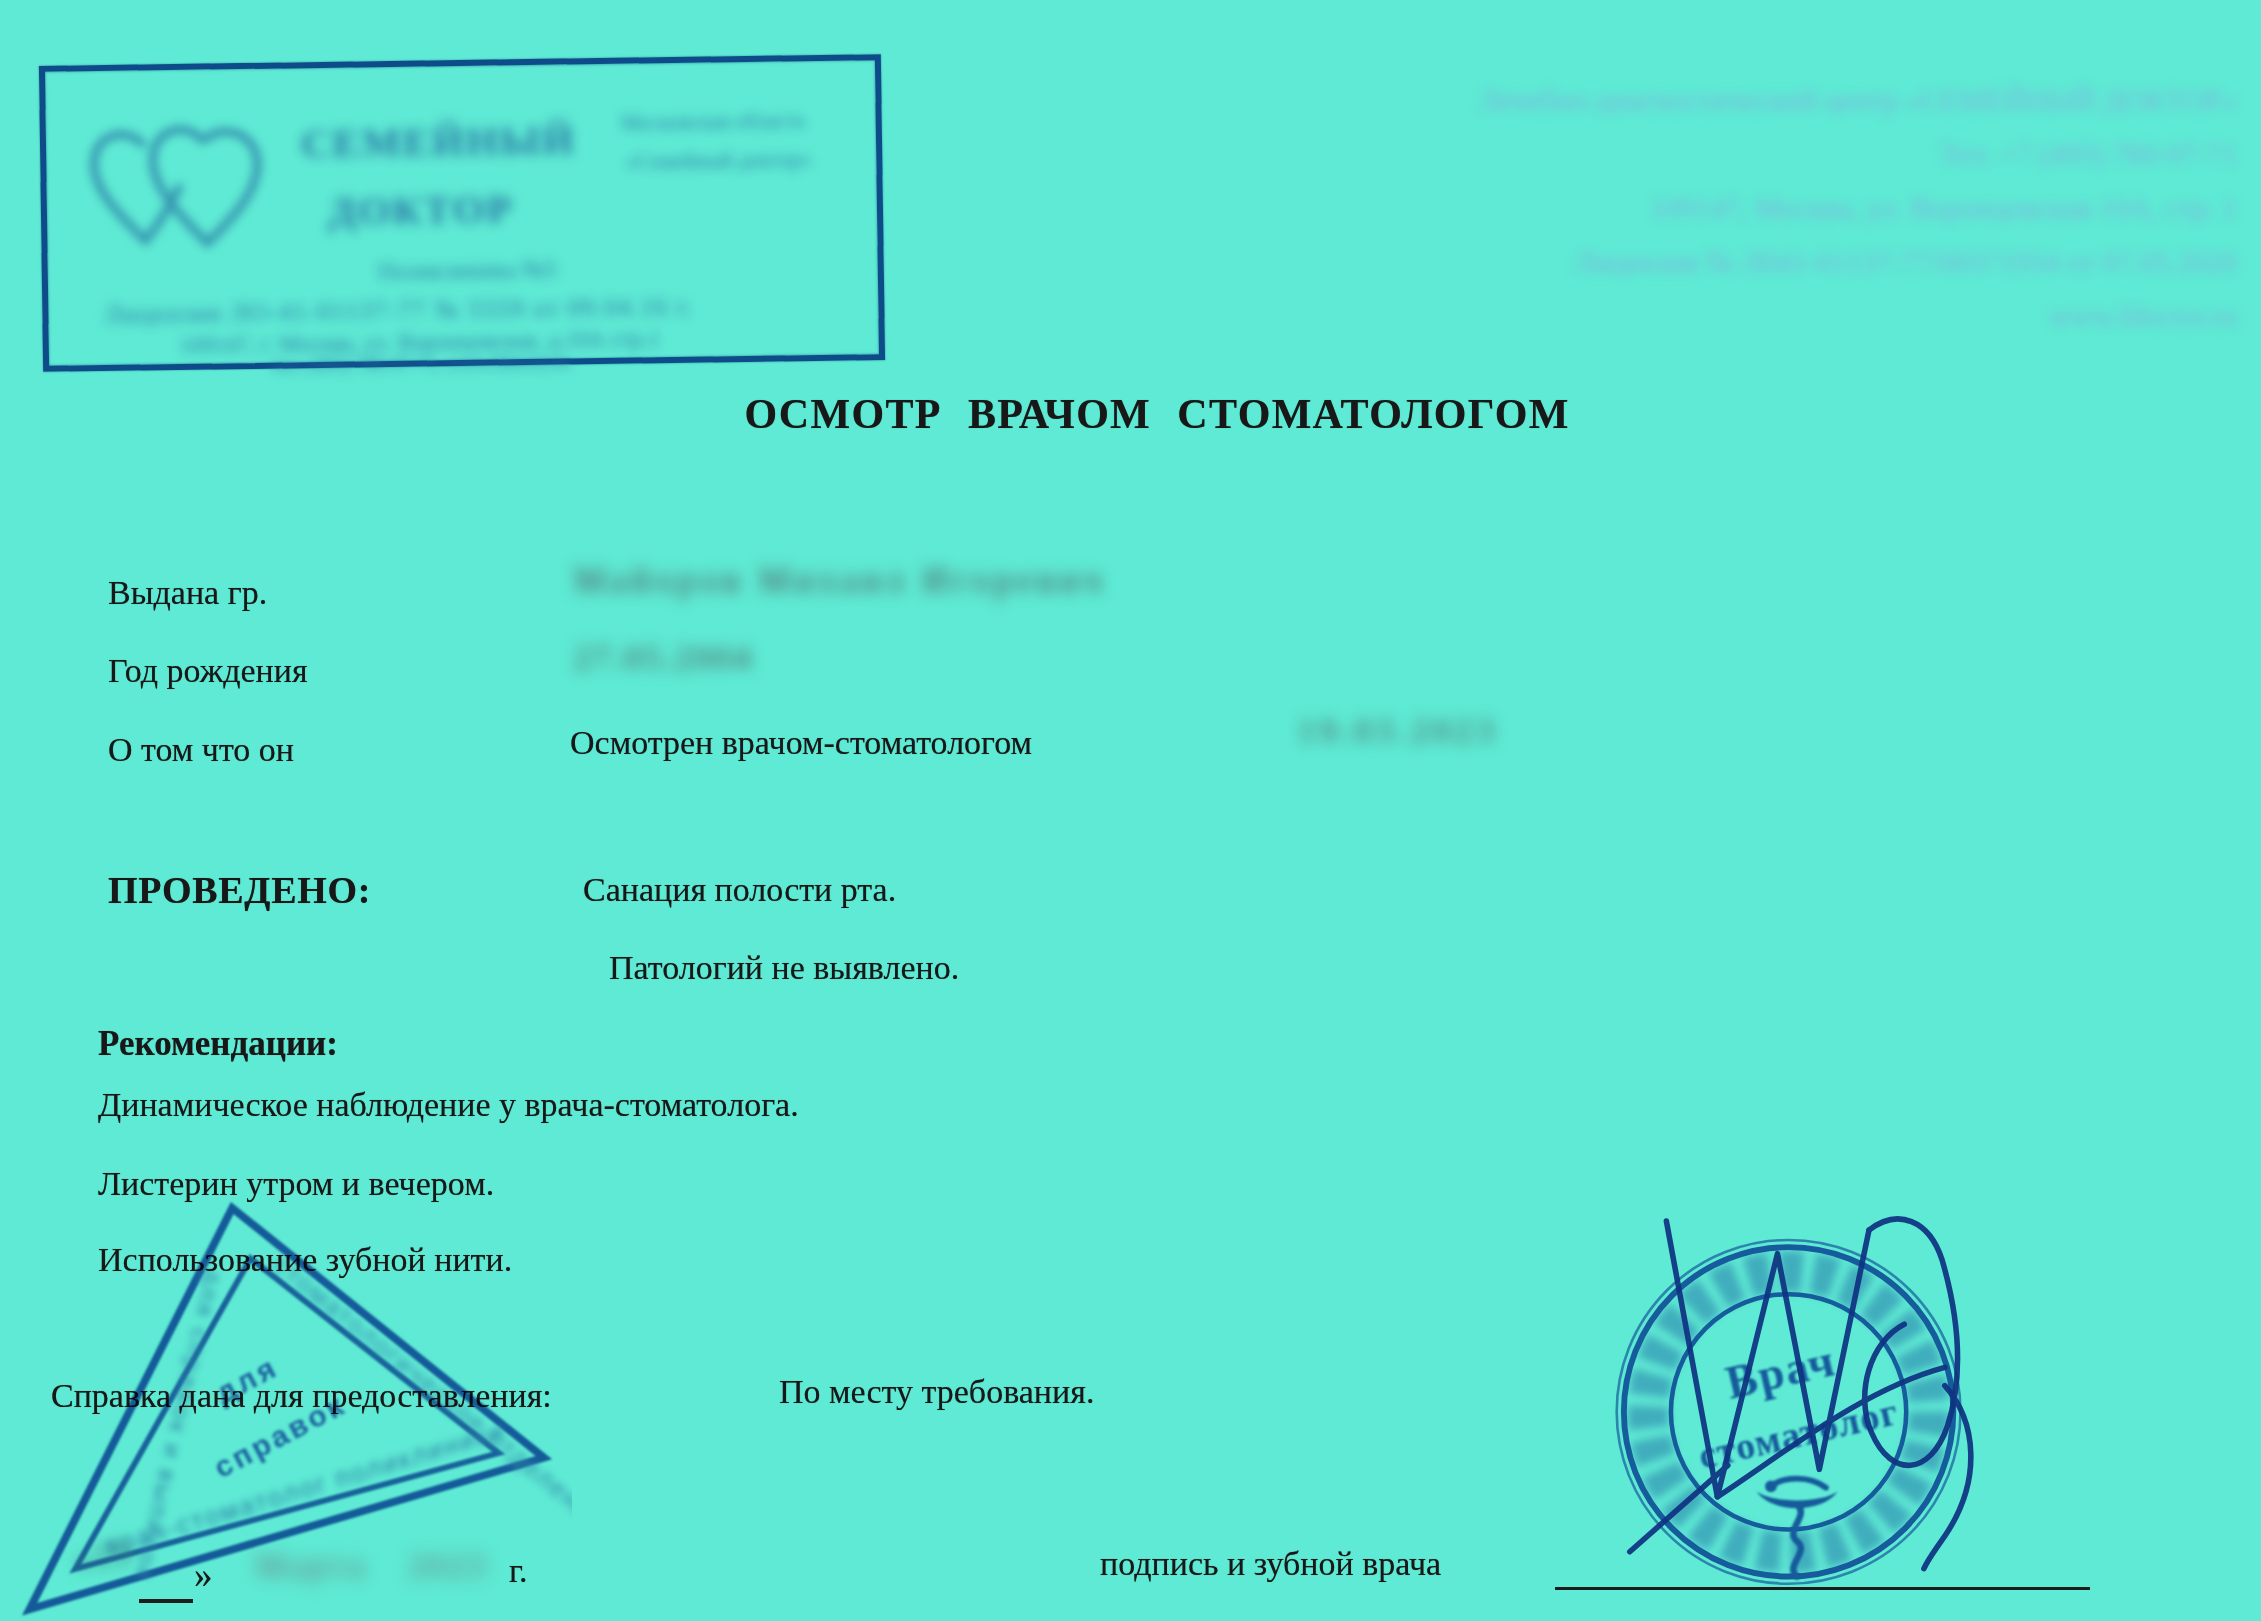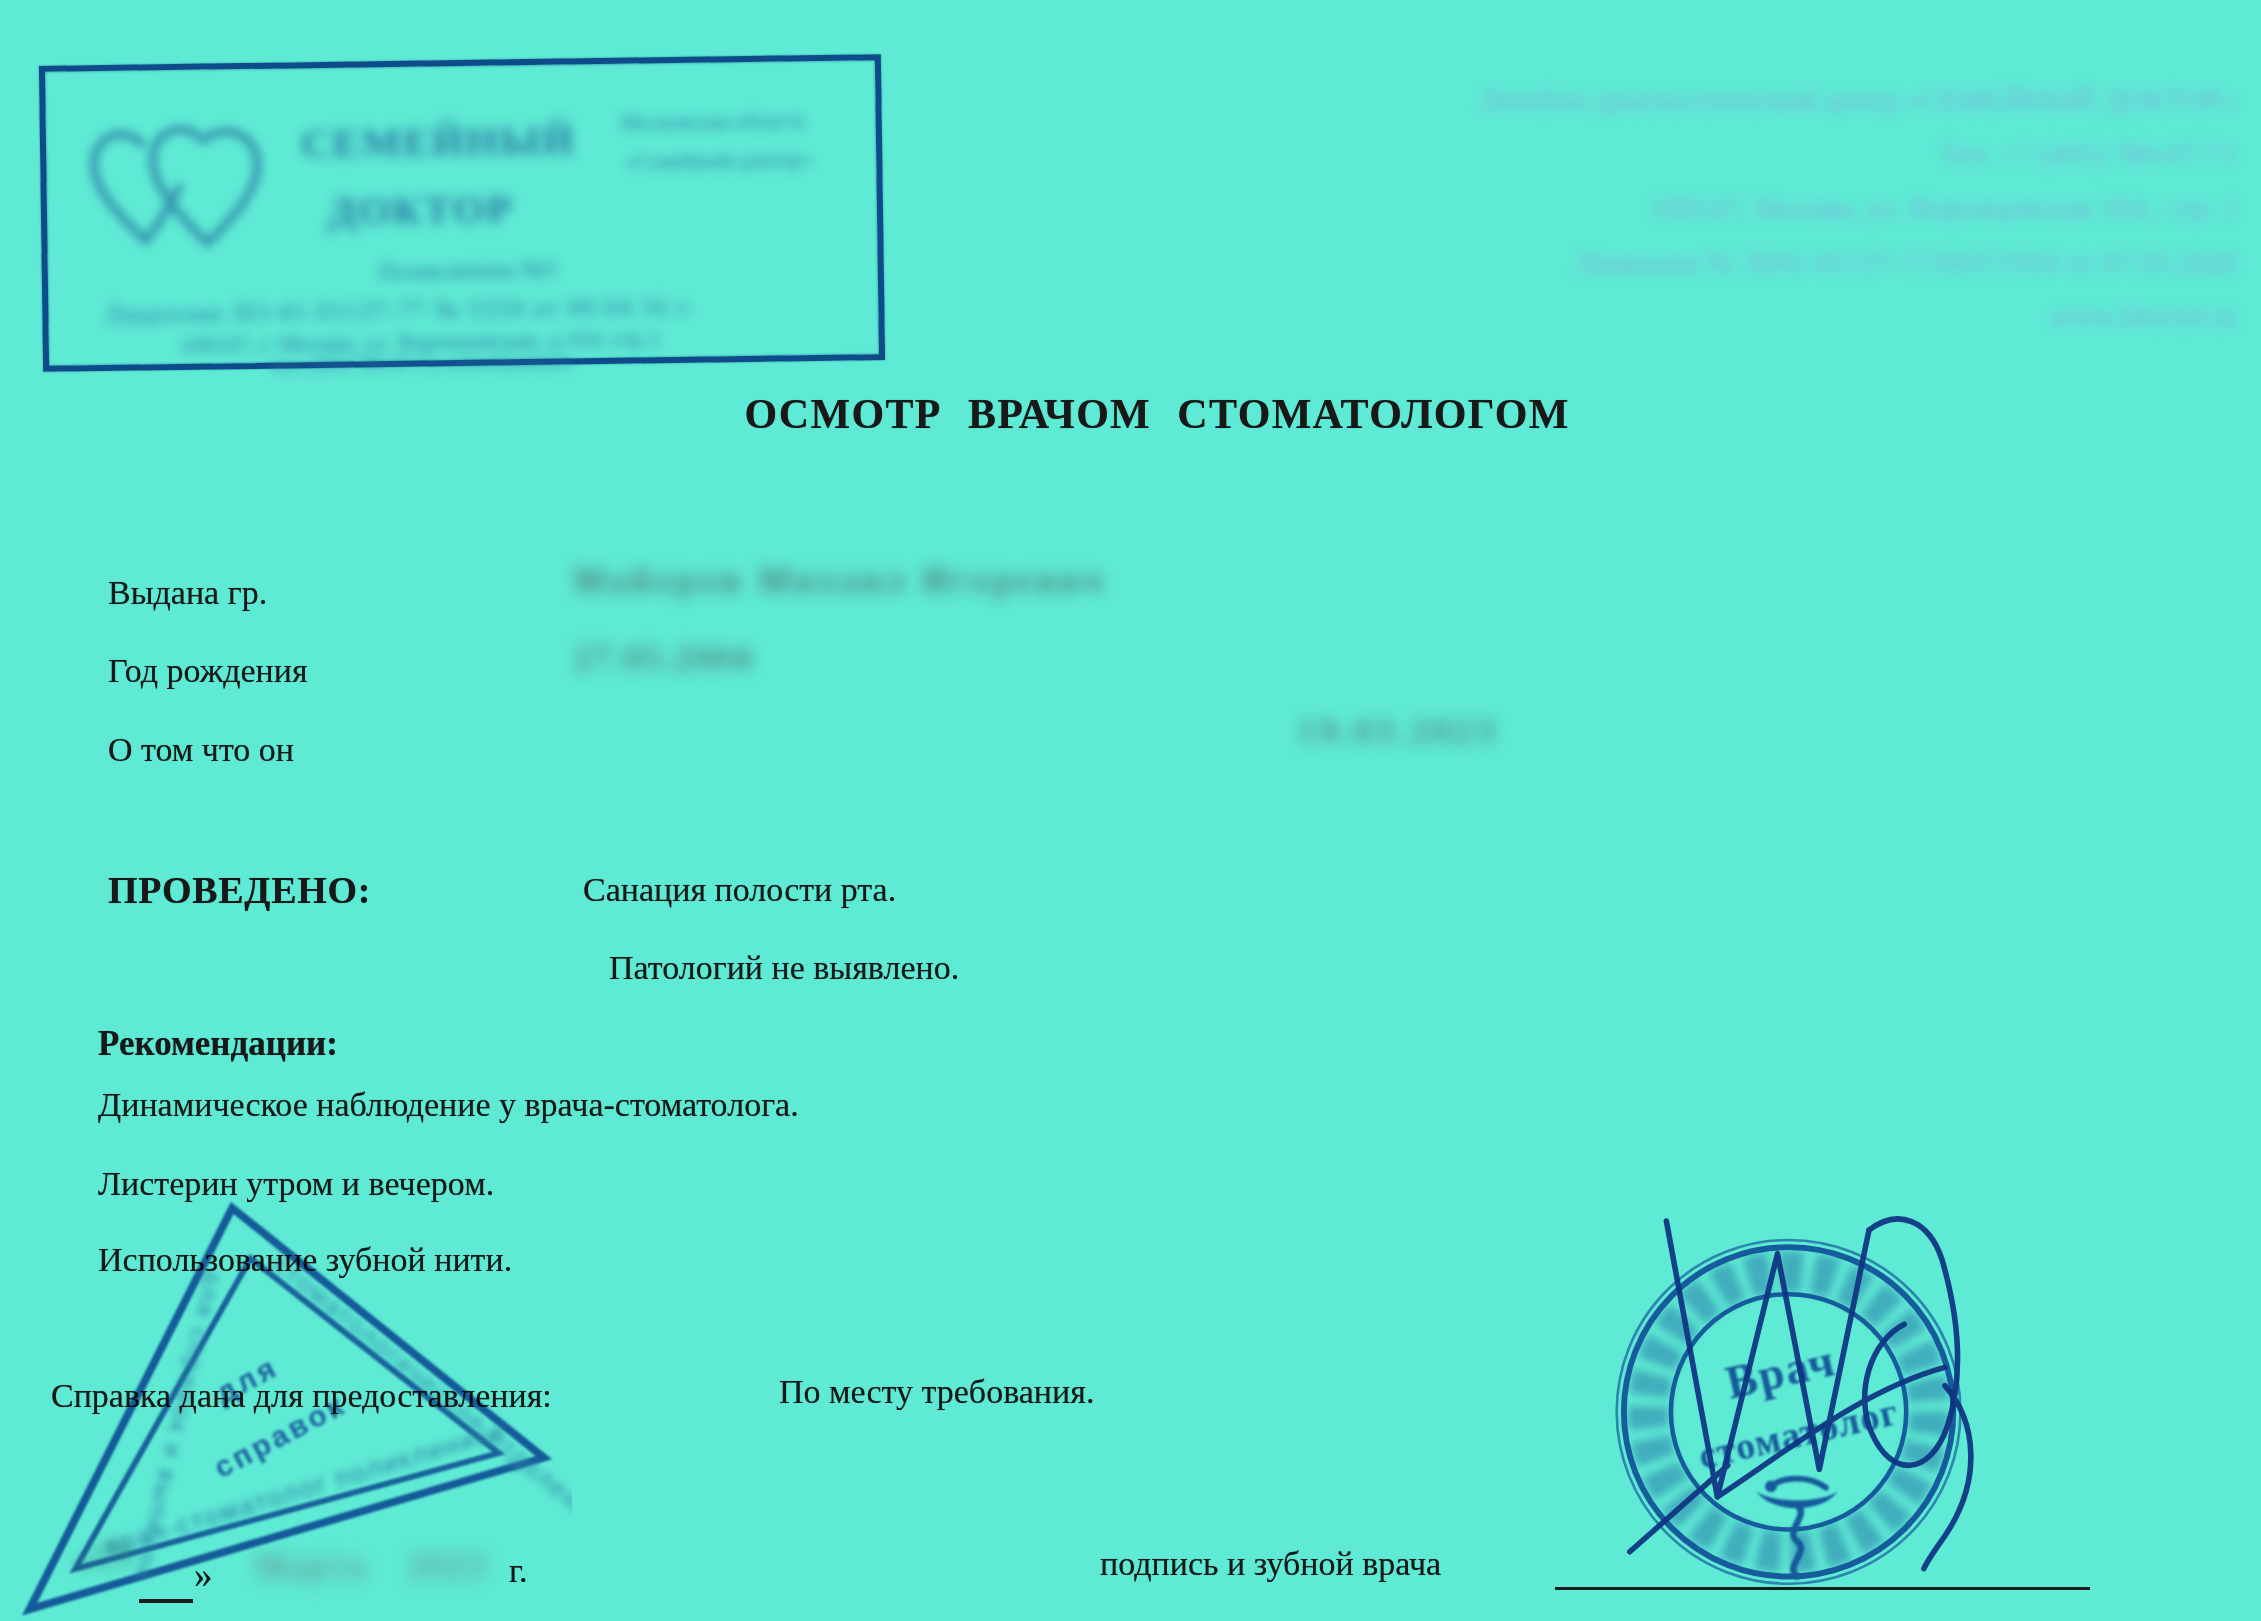--- a/index.html
+++ b/index.html
@@ -61,20 +61,21 @@
 
   <div class="title ink">ОСМОТР ВРАЧОМ СТОМАТОЛОГОМ</div>
 
   <div class="abs lbl ink" style="left:108px;top:574px;">Выдана гр.</div>
   <div class="abs blur-dark" style="left:574px;top:561px;font-size:35px;letter-spacing:5.2px;">Майоров Михаил Игоревич</div>
 
   <div class="abs lbl ink" style="left:108px;top:652px;">Год рождения</div>
   <div class="abs blur-dark" style="left:574px;top:639px;font-size:34px;letter-spacing:2.6px;">27.05.2004</div>
 
   <div class="abs lbl ink" style="left:108px;top:731px;text-align:right;">О том что он</div>
+  <div class="abs val ink" style="left:570px;top:724px;">Осмотрен врачом-стоматологом</div>
   <div class="abs blur-dark" style="left:1298px;top:713px;font-size:33px;letter-spacing:5.2px;">19.03.2023</div>
 
   <div class="abs ink b" style="left:108px;top:868px;font-size:38px;letter-spacing:0.7px;">ПРОВЕДЕНО:</div>
   <div class="abs val ink" style="left:583px;top:871px;text-align:right;">Санация полости рта.</div>
   <div class="abs val ink" style="left:609px;top:949px;">Патологий не выявлено.</div>
 
   <div class="abs ink b" style="left:98px;top:1024px;font-size:35px;">Рекомендации:</div>
   <div class="abs val ink" style="left:98px;top:1086px;">Динамическое наблюдение у врача-стоматолога.</div>
   <div class="abs val ink" style="left:98px;top:1165px;">Листерин утром и вечером.</div>
   <div class="abs val ink" style="left:98px;top:1241px;">Использование зубной нити.</div>

